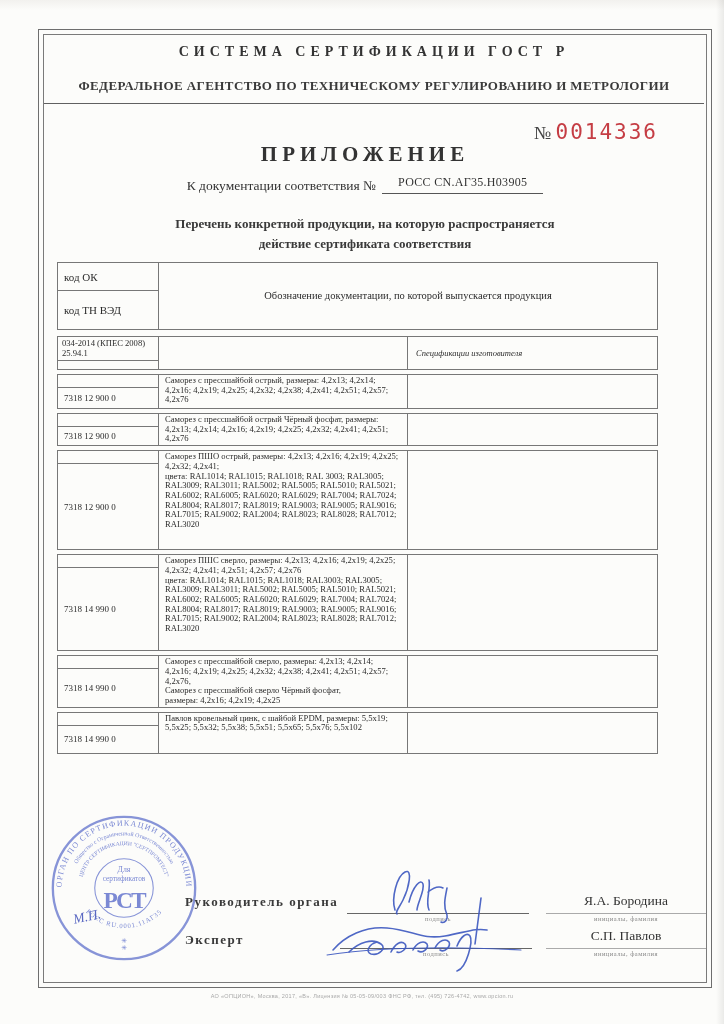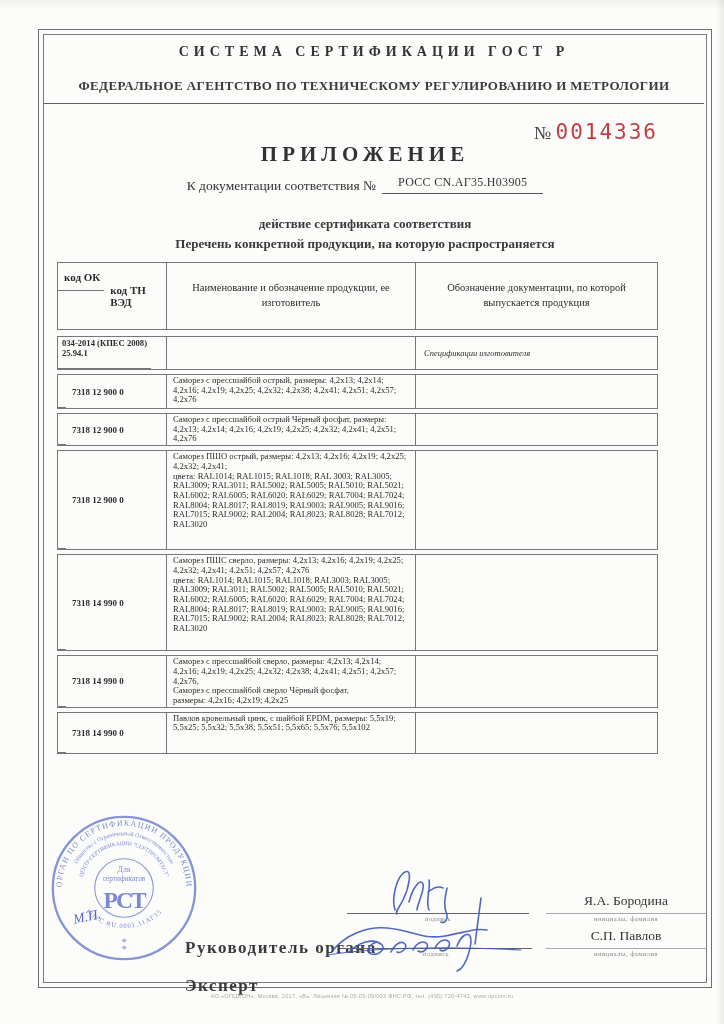--- a/index.html
+++ b/index.html
@@ -32,35 +32,35 @@
   .cert-line .num{display:inline-block;border-bottom:1px solid #555;padding:0 16px 3px;
     margin-left:6px;font-size:12px;position:relative;top:-4px;letter-spacing:.3px;}
 
   .subtitle{position:absolute;left:45px;top:214px;width:640px;text-align:center;
     font-weight:bold;font-size:13px;color:#3a3a3a;line-height:1.55;}
 
   
   .ptable{position:absolute;left:57px;top:262px;width:601px;font-size:8.6px;color:#2b2b2b;}
   .trow{display:flex;margin-bottom:4px;}
   .cell{border:1px solid #777;box-sizing:border-box;background:transparent;}
-  .c1{width:110px;display:flex;flex-direction:row;font-weight:bold;}
+  .c1{width:102px;display:flex;flex-direction:column;}
   .c2{width:250px;margin-left:-1px;}
   .c3{flex:1;margin-left:-1px;}
   .sub-top{border-bottom:1px solid #777;white-space:pre-line;padding:1px 4px;box-sizing:border-box;}
   .sub-bot{flex:1;display:flex;align-items:center;padding:1px 6px;font-size:9px;box-sizing:border-box;}
   .thead{height:68px;margin-bottom:6px;}
   .thead .sub-top{height:28px;display:flex;align-items:center;font-size:11px;padding-left:6px;}
   .thead .sub-bot{font-size:11px;padding-left:6px;}
   .hcol{display:flex;align-items:center;justify-content:center;text-align:center;
     font-size:10.5px;line-height:1.4;padding:2px 10px;box-sizing:border-box;}
   .name-cell{padding:1px 6px;line-height:1.13;white-space:pre-line;box-sizing:border-box;}
   .doc-cell{padding:3px 8px;display:flex;align-items:center;font-size:8.5px;box-sizing:border-box;font-style:italic;}
 
   
-  .role-label{position:absolute;font-weight:bold;font-size:17px;letter-spacing:1.5px;color:#3a3a3a;margin-top:44px;}
+  .role-label{position:absolute;font-weight:bold;font-size:13px;letter-spacing:1.5px;color:#3a3a3a;}
   .sig-line{position:absolute;border-top:1px solid #666;}
   .sig-caption{position:absolute;font-size:6.5px;color:#8a8a8a;letter-spacing:.5px;text-align:center;}
   .fio{position:absolute;width:160px;text-align:center;font-size:13.5px;color:#333;}
   .fio-line{position:absolute;border-top:1px solid #aaa;}
   .imprint{position:absolute;left:0;top:993px;width:724px;text-align:center;
     font-size:5.5px;color:#a8a8a8;font-family:"Liberation Sans", sans-serif;letter-spacing:.3px;}
   svg text{font-family:"Liberation Serif", serif;}
 </style>
 </head>
 <body>
@@ -78,31 +78,30 @@
     <span class="digits">0014336</span>
   </div>
 
   <div class="doc-title">ПРИЛОЖЕНИЕ</div>
 
   <div class="cert-line">
     <span>К документации соответствия №</span><span class="num">РОСС CN.АГ35.Н03905</span>
   </div>
 
   <div class="subtitle">
+    <div>Перечень конкретной продукции,  на которую распространяется</div>
     <div>действие сертификата соответствия</div>
-    <div>Перечень конкретной продукции,  на которую распространяется</div>
   </div>
 
   <div class="ptable">
     <div class="trow thead">
       <div class="cell c1">
         <div class="sub-top">код ОК</div>
         <div class="sub-bot">код ТН ВЭД</div>
       </div>
-      <div class="cell c2 hcol">Наименование и обозначение продукции, ее изготовитель</div>
       <div class="cell c3 hcol">Обозначение документации, по которой выпускается продукция</div>
     </div>
     <div id="table-rows">
         <div class="trow" style="min-height: 34px;">
           <div class="cell c1">
             <div class="sub-top" style="min-height: 24px;">034-2014 (КПЕС 2008)
 25.94.1</div>
             <div class="sub-bot"></div>
           </div>
           <div class="cell c2 name-cell"></div>

